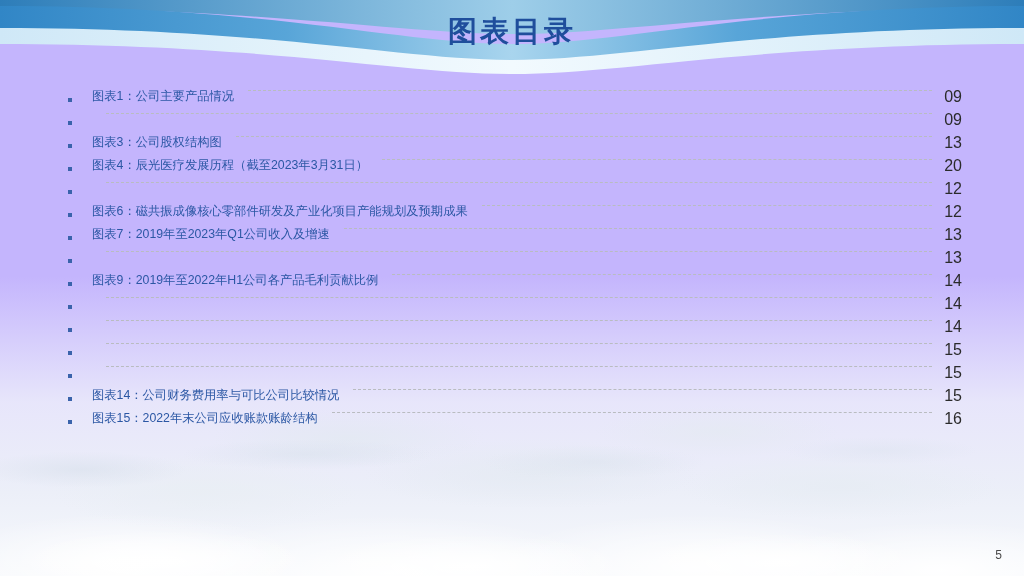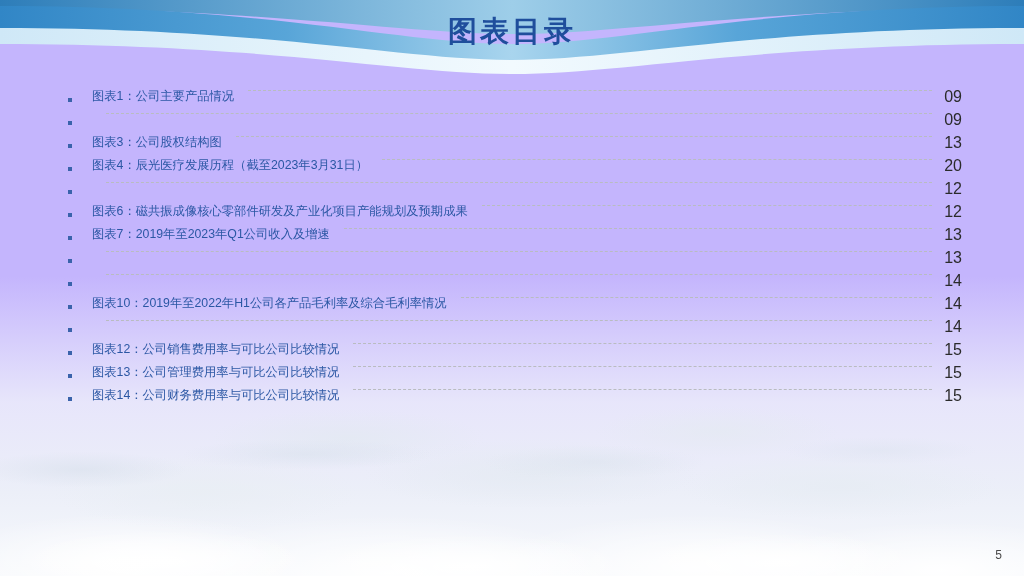--- a/index.html
+++ b/index.html
@@ -247,66 +247,72 @@
           <i></i>
         </span>
       <span class="leader"></span>
       <span class="toc-page">13</span>
     </div>
 
     <div class="toc-row">
       <span class="bullet">
           <i></i>
         </span>
+      <span class="toc-label">图表9：2019年至2022年H1公司各产品毛利贡献比例</span>
       <span class="leader"></span>
       <span class="toc-page">14</span>
     </div>
 
     <div class="toc-row">
       <span class="bullet">
           <i></i>
         </span>
-      <span class="toc-label">图表10：2019年至2022年H1公司各产品毛利率及综合毛利率情况</span>
       <span class="leader"></span>
       <span class="toc-page">14</span>
     </div>
 
     <div class="toc-row">
       <span class="bullet">
           <i></i>
         </span>
       <span class="leader"></span>
       <span class="toc-page">14</span>
     </div>
 
     <div class="toc-row">
       <span class="bullet">
           <i></i>
         </span>
-      <span class="toc-label">图表12：公司销售费用率与可比公司比较情况</span>
       <span class="leader"></span>
       <span class="toc-page">15</span>
     </div>
 
     <div class="toc-row">
       <span class="bullet">
           <i></i>
         </span>
-      <span class="toc-label">图表13：公司管理费用率与可比公司比较情况</span>
       <span class="leader"></span>
       <span class="toc-page">15</span>
     </div>
 
     <div class="toc-row">
       <span class="bullet">
           <i></i>
         </span>
       <span class="toc-label">图表14：公司财务费用率与可比公司比较情况</span>
       <span class="leader"></span>
       <span class="toc-page">15</span>
     </div>
 
+    <div class="toc-row">
+      <span class="bullet">
+          <i></i>
+        </span>
+      <span class="toc-label">图表15：2022年末公司应收账款账龄结构</span>
+      <span class="leader"></span>
+      <span class="toc-page">16</span>
+    </div>
 
   </div>
 
   <div class="slide-number">5</div>
 
 </div>
 
 </body></html>

